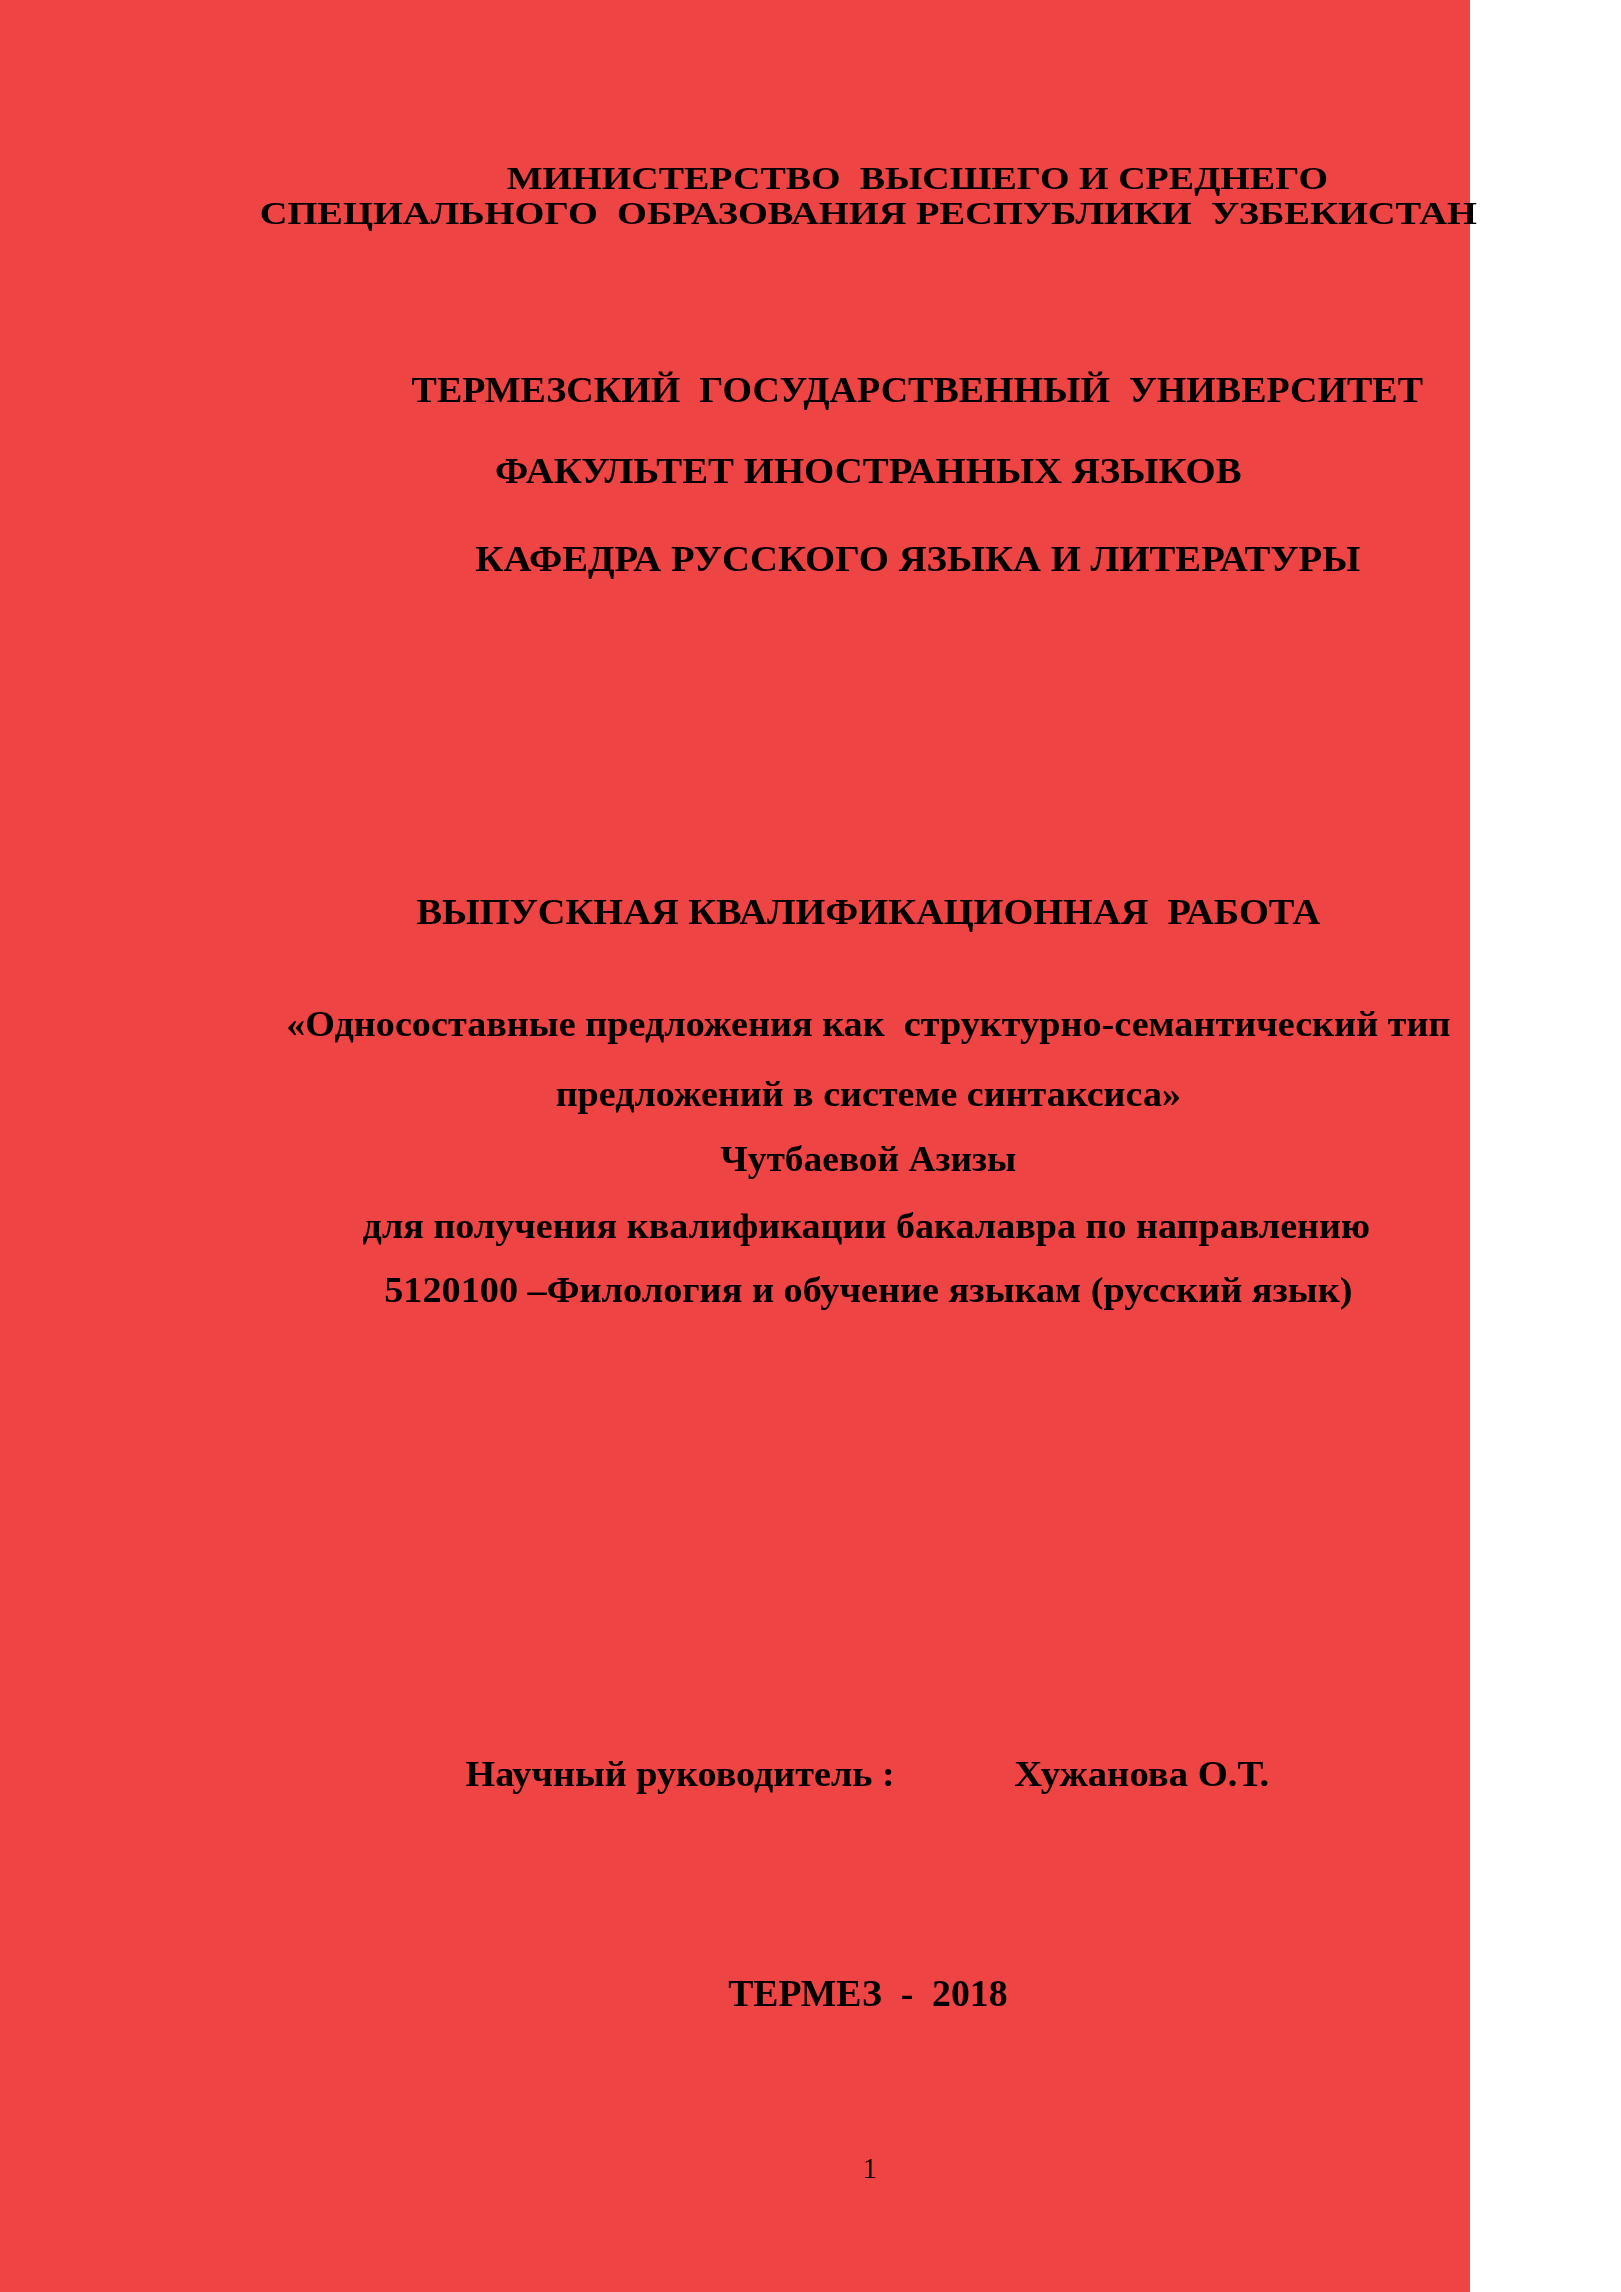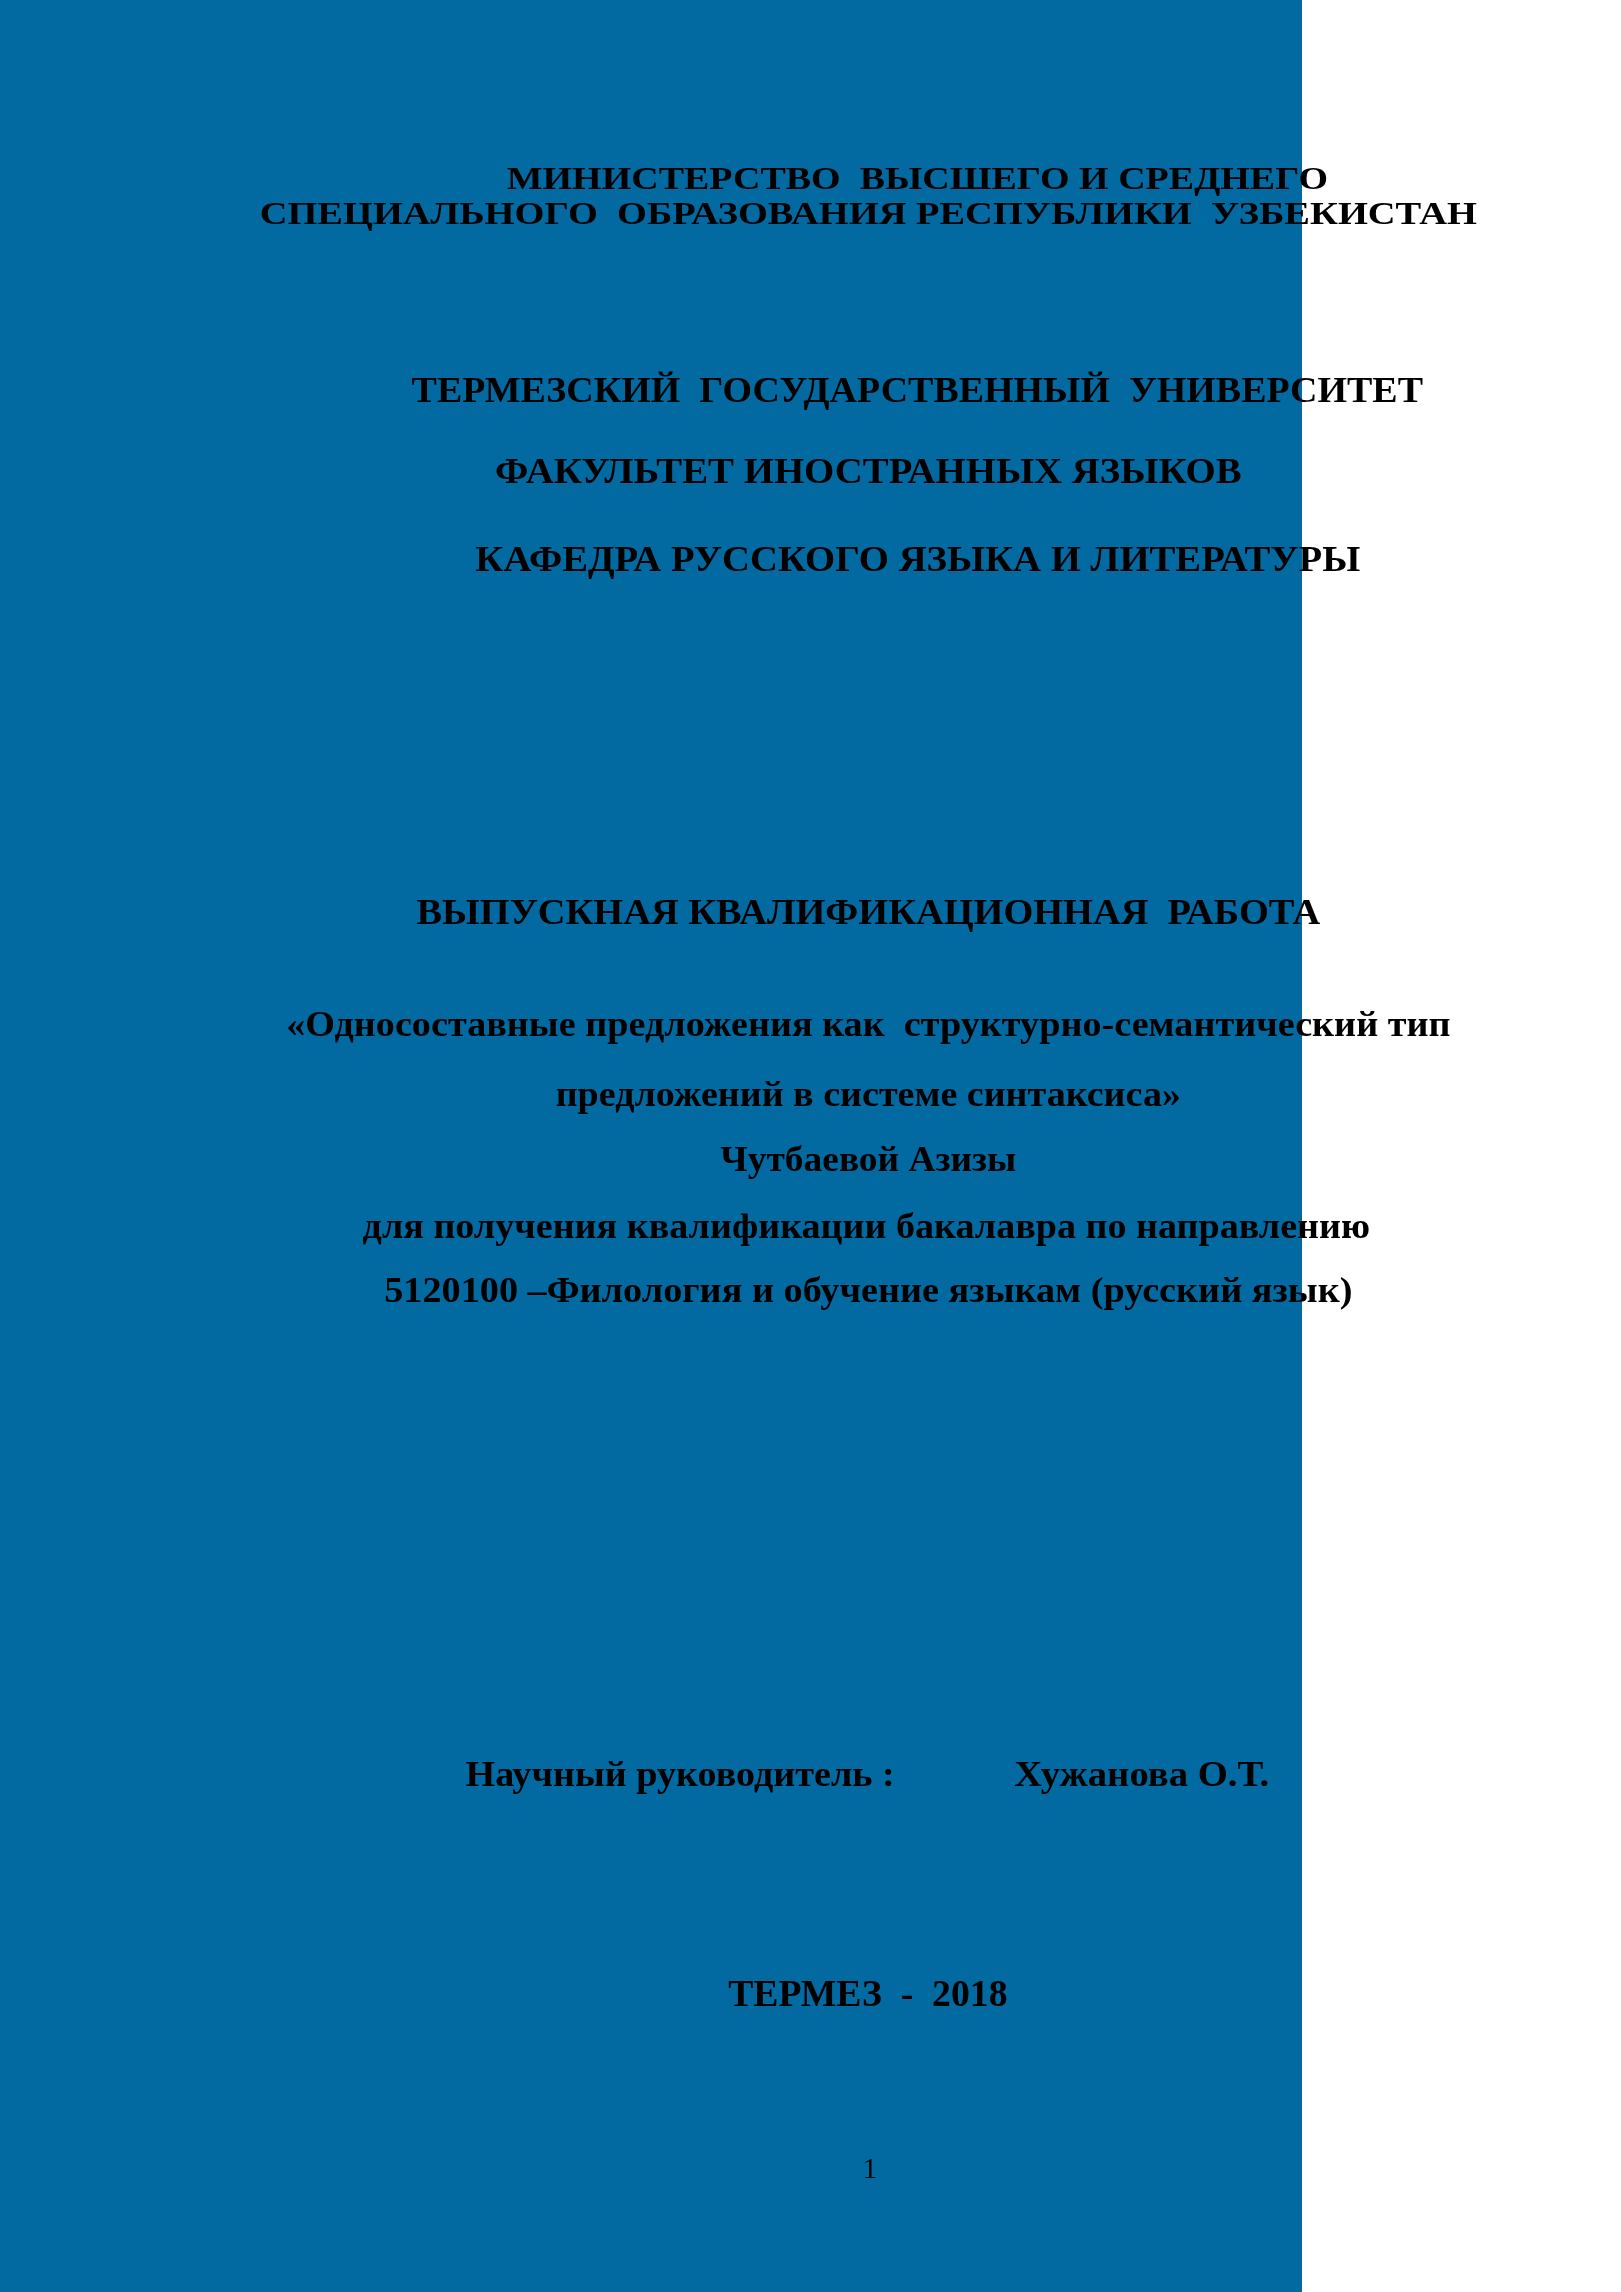--- a/index.html
+++ b/index.html
@@ -1,17 +1,17 @@
 <!DOCTYPE html>
 <html><head>
 <meta charset="utf-8">
 <style>
   html, body { margin: 0; padding: 0; background: #ffffff; }
   body { width: 1621px; height: 2293px; position: relative; overflow: hidden; }
-  .page { position: absolute; left: 0; top: 0; width: 1302px; height: 2293px; background: #0369a1; }
+  .page { position: absolute; left: 0; top: 0; width: 1470px; height: 2293px; background: #ef4444; }
   svg.layer { position: absolute; left: 0; top: 0; }
   text { font-family: "Liberation Serif", "DejaVu Serif", serif; fill: #000000; }
   .b { font-weight: bold; }
 </style>
 </head>
 <body>
 
 <div class="page">
   <svg class="layer" width="1621" height="2293" viewBox="0 0 1654 2339">
 

